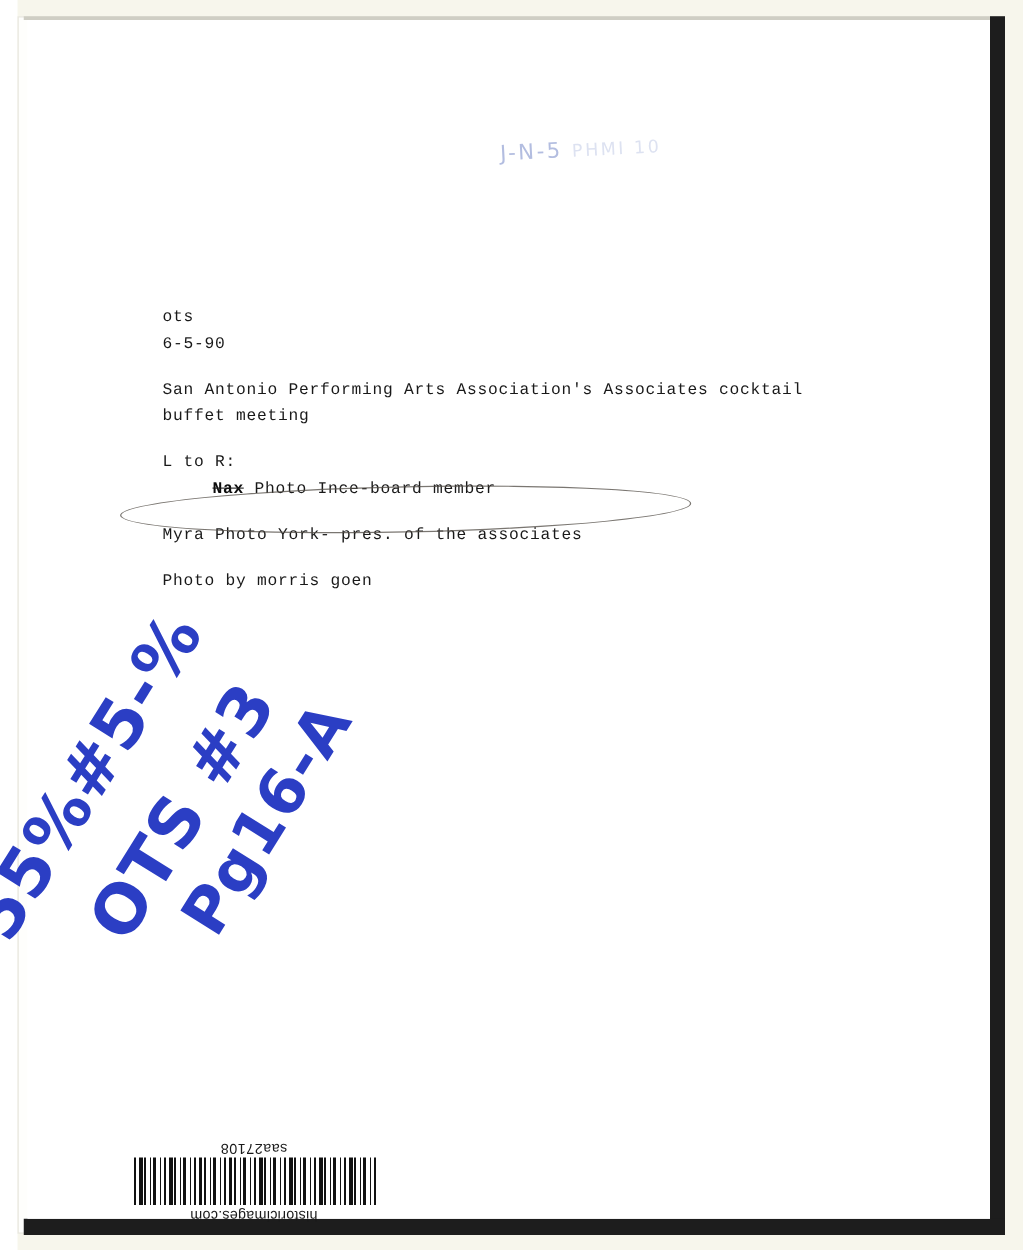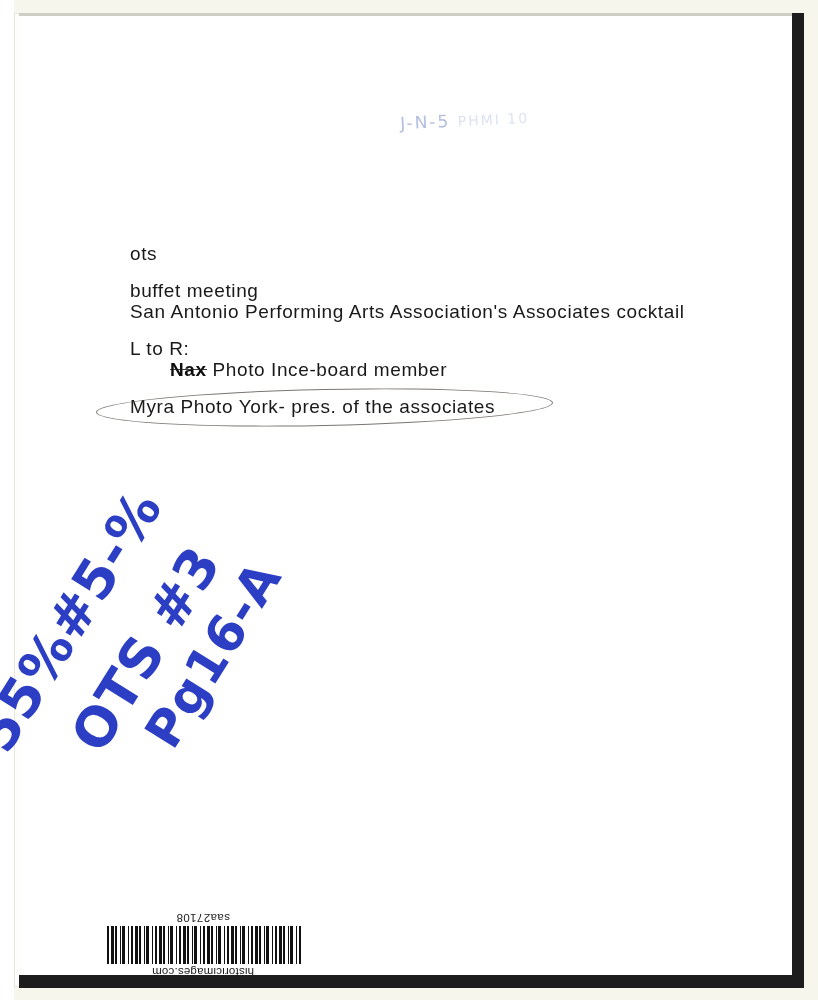--- a/index.html
+++ b/index.html
@@ -93,22 +93,22 @@
     opacity: 0.45;
     font-size: 14px;
   }
 
   
   .caption {
     position: absolute;
     left: 130px;
     top: 243px;
     width: 640px;
-    font-family: Liberation Sans, sans-serif;
-    font-size: 19px;
+    font-family: Liberation Mono, monospace;
+    font-size: 13px;
     line-height: 21px;
     color: #191919;
     letter-spacing: 0.6px;
   }
   .caption .blk { margin-bottom: 16px; }
   .caption .line { white-space: pre; }
   .strike-over {
     position: relative;
     display: inline-block;
     font-weight: 700;
@@ -224,31 +224,35 @@
   <div class="paper"></div>
 
   <div class="top-scrawl">
     <span>J-N-5</span>
     <span class="faint">PHMI 10</span>
   </div>
 
   <div class="caption">
     <div class="blk">
       <div class="line">ots</div>
-    </div>
-    <div class="blk">
+      <div class="line">6-5-90</div>
+    </div>
+    <div class="blk">
+      <div class="line">San Antonio Performing Arts Association's Associates cocktail</div>
       <div class="line">buffet meeting</div>
-      <div class="line">San Antonio Performing Arts Association's Associates cocktail</div>
     </div>
     <div class="blk">
       <div class="line">L to R:</div>
       <div class="line"><span class="strike-over">Nax</span> <span>Photo Ince-board member</span></div>
     </div>
     <div class="blk">
       <div class="line">Myra Photo York- pres. of the associates</div>
+    </div>
+    <div class="blk">
+      <div class="line">Photo by morris goen</div>
     </div>
   </div>
 
   <div class="pen-circle"></div>
 
   <div class="blue-note blue-1">
     <span>55%</span><span>#5-%</span>
   </div>
   <div class="blue-note blue-2">OTS #3</div>
   <div class="blue-note blue-3">Pg16-A</div>

